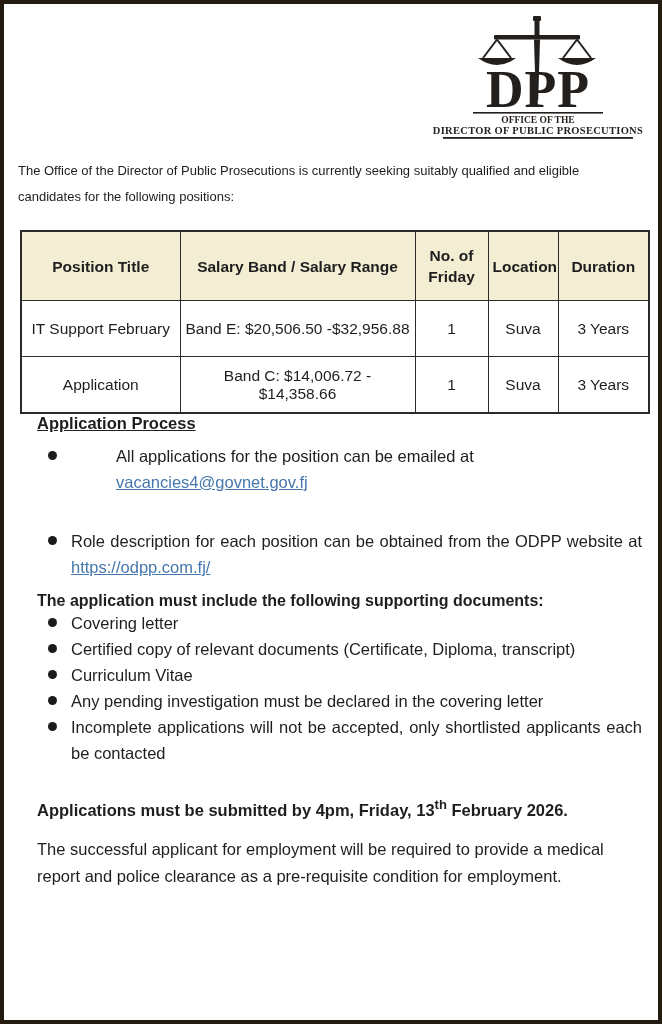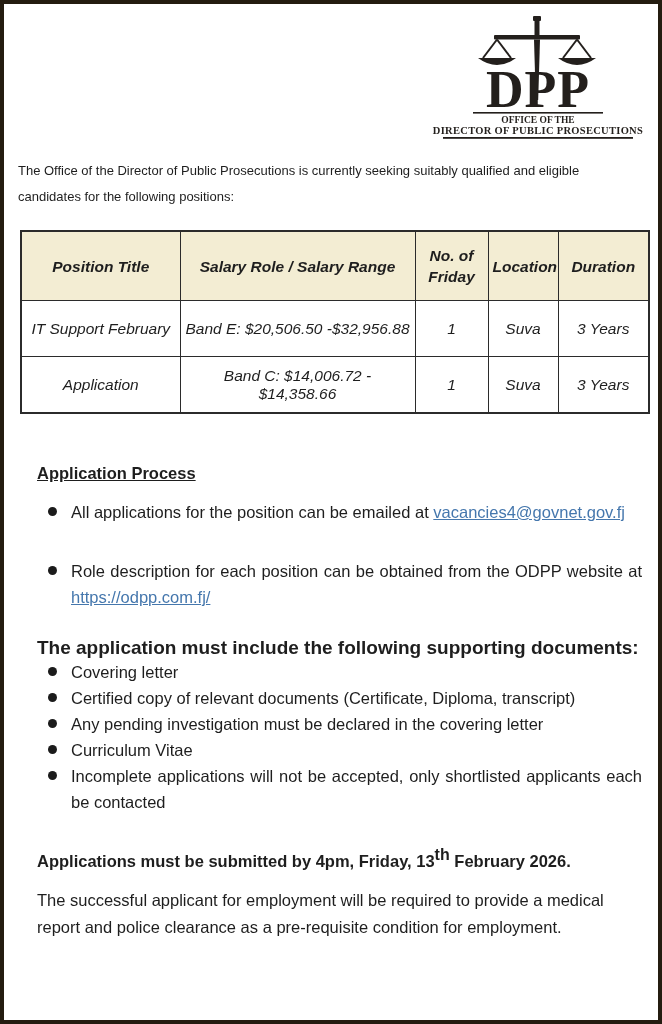--- a/index.html
+++ b/index.html
@@ -24,21 +24,20 @@
     font-size: 13px;
     line-height: 26px;
   }
 
   
   table.positions {
     margin: 20px 0 0 2px;
     width: 630px;
     border-collapse: collapse;
     table-layout: fixed;
-    font-style: italic;
   }
   table.positions th, table.positions td {
     border: 1.5px solid #2b2b2b;
     font-size: 15.5px;
     text-align: center;
     vertical-align: middle;
     padding: 2px 4px;
     overflow: hidden;
   }
   table.positions th {
@@ -52,28 +51,27 @@
   td.salary { text-align: left; padding-left: 11px; }
   .col-pos { width: 159px; }
   .col-sal { width: 235px; }
   .col-posts { width: 73px; }
   .col-loc { width: 70px; }
   .col-dur { width: 91px; }
 
   
   .indented { margin-left: 19px; margin-right: 2px; }
   .ap-heading {
-    margin-top: 50px;
     font-size: 16.5px;
     font-weight: bold;
     text-decoration: underline;
   }
   .docs-heading {
-    margin-top: 27px;
-    font-size: 19px;
+    margin-top: 12px;
+    font-size: 16px;
     font-weight: bold;
   }
   .bullet-row {
     display: flex;
     align-items: flex-start;
     margin-left: 30px;
     margin-right: 2px;
   }
   .bullet-dot {
     flex: 0 0 auto;
@@ -82,33 +80,33 @@
     background: #1b1b1b;
     margin-top: 8px;
     margin-right: 14px;
   }
   .bullet-text {
     font-size: 16.5px;
     line-height: 26px;
     flex: 1 1 auto;
   }
   .justify { text-align: justify; }
-  .mt24 { margin-top: 16px; }
+  .mt24 { margin-top: 10px; gap: 45px; }
   .mt33 { margin-top: 33px; justify-content: center; }
   .mt22 { }
   a.doc-link {
     color: #4577ad;
     text-decoration: underline;
   }
   .deadline {
     margin-top: 31px;
     font-size: 16.5px;
     font-weight: bold;
   }
-  .deadline sup { font-size: 16px; vertical-align: super; }
+  .deadline sup { font-size: 13px; vertical-align: super; }
   .closing {
     margin-top: 16px;
     font-size: 16.5px;
     line-height: 27px;
   }
 </style>
 </head>
 <body>
 
 <div class="page">
@@ -152,21 +150,21 @@
     <colgroup>
       <col class="col-pos">
         <col class="col-sal">
         <col class="col-posts">
         <col class="col-loc">
         <col class="col-dur">
     </colgroup>
     <thead>
       <tr>
         <th>Position Title</th>
-        <th>Salary Role / Salary Range</th>
+        <th>Salary Band / Salary Range</th>
         <th>No. of Friday</th>
         <th>Location</th>
         <th>Duration</th>
       </tr>
     </thead>
     <tbody>
       <tr>
         <td>IT Support February</td>
         <td class="salary">Band E: $20,506.50 -$32,956.88</td>
         <td>1</td>
@@ -200,28 +198,28 @@
   <div class="bullet-row mt22">
     <span class="bullet-dot"></span>
     <span class="bullet-text">Covering letter</span>
   </div>
   <div class="bullet-row mt22">
     <span class="bullet-dot"></span>
     <span class="bullet-text">Certified copy of relevant documents (Certificate, Diploma, transcript)</span>
   </div>
   <div class="bullet-row mt22">
     <span class="bullet-dot"></span>
+    <span class="bullet-text">Curriculum Vitae</span>
+  </div>
+  <div class="bullet-row mt22">
+    <span class="bullet-dot"></span>
     <span class="bullet-text">Any pending investigation must be declared in the covering letter</span>
   </div>
   <div class="bullet-row mt22">
     <span class="bullet-dot"></span>
-    <span class="bullet-text">Curriculum Vitae</span>
-  </div>
-  <div class="bullet-row mt22">
-    <span class="bullet-dot"></span>
     <span class="bullet-text justify">Incomplete applications will not be accepted, only shortlisted applicants each be contacted</span>
   </div>
 
   <div class="deadline indented"><span>Applications must be submitted by 4pm, Friday, 13</span><sup>th</sup><span> February 2026.</span></div>
 
   <p class="closing indented">The successful applicant for employment will be required to provide a medical report and police clearance as a pre-requisite condition for employment.</p>
 
 </div>
 
 </body></html>

